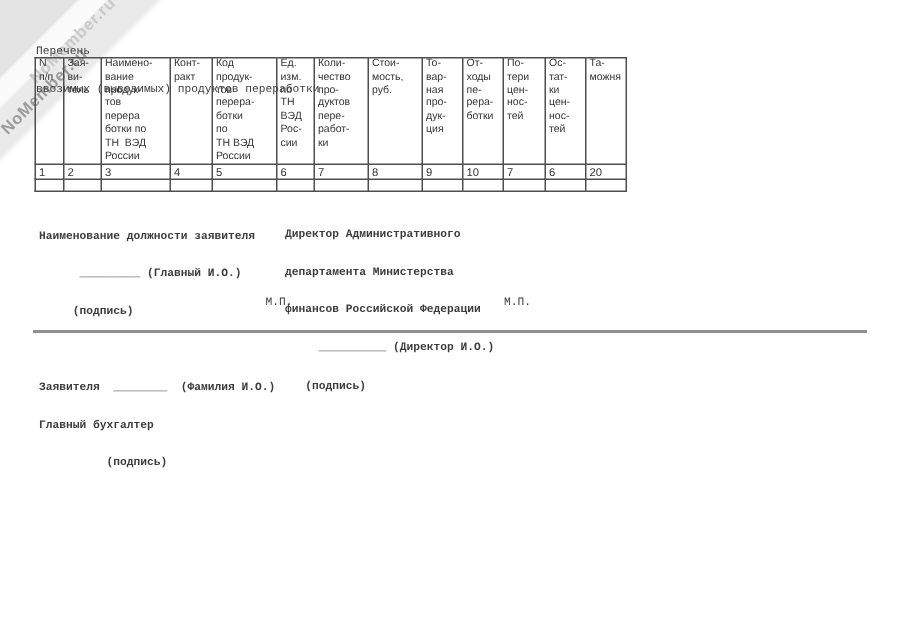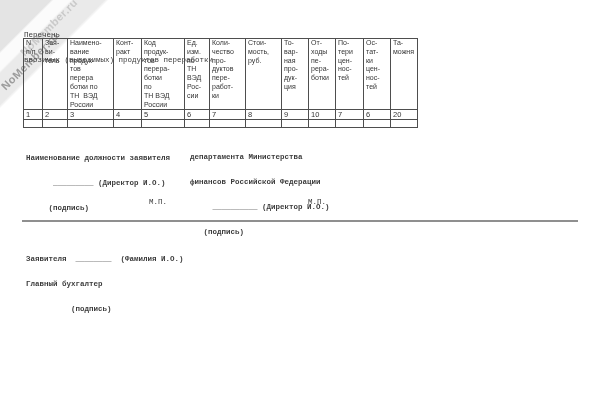--- a/index.html
+++ b/index.html
@@ -36,21 +36,21 @@
   }
   .grid td{border:1px solid #4e4e4e;vertical-align:top;padding:0 1px 0 2px;background:transparent;}
   .grid td.hc{height:70px;font-size:7px;line-height:8.8px;white-space:pre;}
   .grid td.nc{height:9px;font-size:7.5px;line-height:9px;}
   .grid td.ec{height:7px;}
   
   .sig{position:absolute;white-space:pre;font-weight:bold;}
   .sig .ln{min-height:8.4px;}
   .sig-left{left:26px;top:137px;}
   .sig-right{left:190px;top:136px;}
-  .stamp{position:absolute;white-space:pre;}
+  .stamp{position:absolute;white-space:pre;margin-left:28px;}
   .stamp-left{left:149px;top:198px;}
   .stamp-right{left:308px;top:198px;}
   
   .divider{position:absolute;left:22px;top:220px;width:556px;height:2px;background:#8f8f8f;}
 </style>
 </head>
 <body>
 
 <div class="page">
 
@@ -175,29 +175,30 @@
         <td class="ec"></td>
         <td class="ec"></td>
         <td class="ec"></td>
         <td class="ec"></td>
       </tr>
     </tbody>
   </table>
 
   <div class="sig sig-left mono">
     <div class="ln">Наименование должности заявителя</div>
-    <div class="ln">      _________ (Директор И.О.)</div>
+    <div class="ln">      _________ (Главный И.О.)</div>
     <div class="ln">     (подпись)</div>
     <div class="ln"> </div>
     <div class="ln">Заявителя  ________  (Фамилия И.О.)</div>
     <div class="ln">Главный бухгалтер</div>
     <div class="ln">          (подпись)</div>
   </div>
 
   <div class="sig sig-right mono">
+    <div class="ln">Директор Административного</div>
     <div class="ln">департамента Министерства</div>
     <div class="ln">финансов Российской Федерации</div>
     <div class="ln">     __________ (Директор И.О.)</div>
     <div class="ln">   (подпись)</div>
   </div>
 
   <div class="stamp stamp-left mono">М.П.</div>
   <div class="stamp stamp-right mono">М.П.</div>
 
   <div class="divider"></div>

